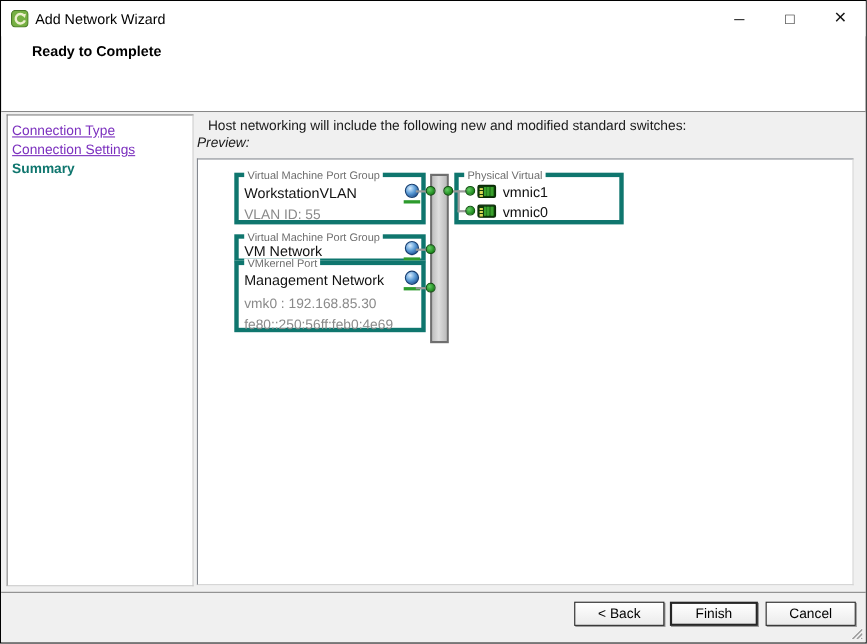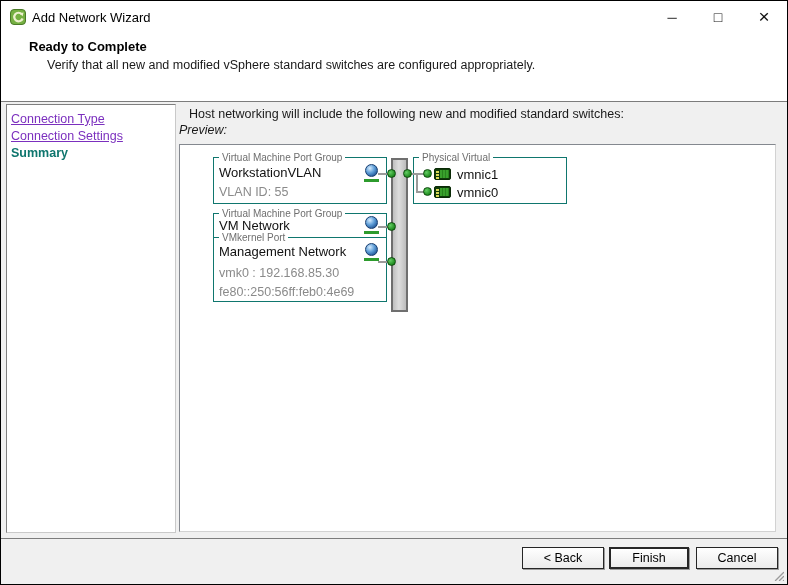--- a/index.html
+++ b/index.html
@@ -27,21 +27,21 @@
   .sidebar { position:absolute; left:5px; top:103px; width:170px; height:429px; background:#fff;
              border:1px solid; border-color:#7f7f7f #c9c9c9 #c9c9c9 #7f7f7f; padding:6px 0 0 4px; }
   .navlink { display:block; font-size:12.5px; color:#7b2fbe; text-decoration:underline;
              line-height:17px; cursor:pointer; white-space:nowrap; }
   .nav-active { font-size:12.5px; font-weight:bold; color:#0f766e; line-height:17px; }
   .desc { position:absolute; left:188px; top:106px; font-size:12.5px; color:#1a1a1a; white-space:nowrap; }
   .preview-label { position:absolute; left:178px; top:122px; font-size:12.5px; color:#1a1a1a;font-style:italic; }
   .preview { position:absolute; left:178px; top:143px; width:597px; height:388px; background:#fff;
              border:1px solid; border-color:#84888f #d2d2d2 #d2d2d2 #84888f; }
   
-  .pg-box { position:absolute; border:1px solid #0f766e; background:#fff; }
+  .pg-box { position:absolute; border:4px solid #0f766e; background:#fff; }
   .pg-legend { position:absolute; top:-6px; left:5px; background:#fff; padding:0 3px;
                font-size:10px; color:#6e6e6e; white-space:nowrap; }
   .pg-name { position:absolute; left:5px; font-size:13px; color:#111; white-space:nowrap; }
   .pg-detail { position:absolute; left:5px; font-size:12.5px; color:#8a8a8a; white-space:nowrap; }
   .globe { position:absolute; width:16px; height:18px; }
   .globe .sphere { position:absolute; left:1px; top:0; width:13px; height:13px; border-radius:50%;
                    background:radial-gradient(circle at 35% 30%, #d6ecff, #5b9bd5 45%, #1d4e8f 85%);
                    border:1px solid #173e70; }
   .globe .base { position:absolute; left:0; bottom:0; width:15px; height:3px; background:#2d9b2d; }
   .switch-bar { position:absolute; left:211px; top:13px; width:17px; height:154px;
@@ -83,21 +83,20 @@
     </svg>
     <span class="win-title">Add Network Wizard</span>
     <div class="winbtns">
       <div class="winbtn">─</div>
       <div class="winbtn max">□</div>
       <div class="winbtn close">×</div>
     </div>
   </div>
 
   <div class="header-title">Ready to Complete</div>
-  <div class="header-sub">Verify that all new and modified vSphere standard switches are configured appropriately.</div>
   <div class="sep-top"></div>
 
   <div class="body-bg"></div>
 
   <div class="sidebar">
     <a class="navlink">Connection Type</a>
     <a class="navlink">Connection Settings</a>
     <div class="nav-active">Summary</div>
   </div>
 

